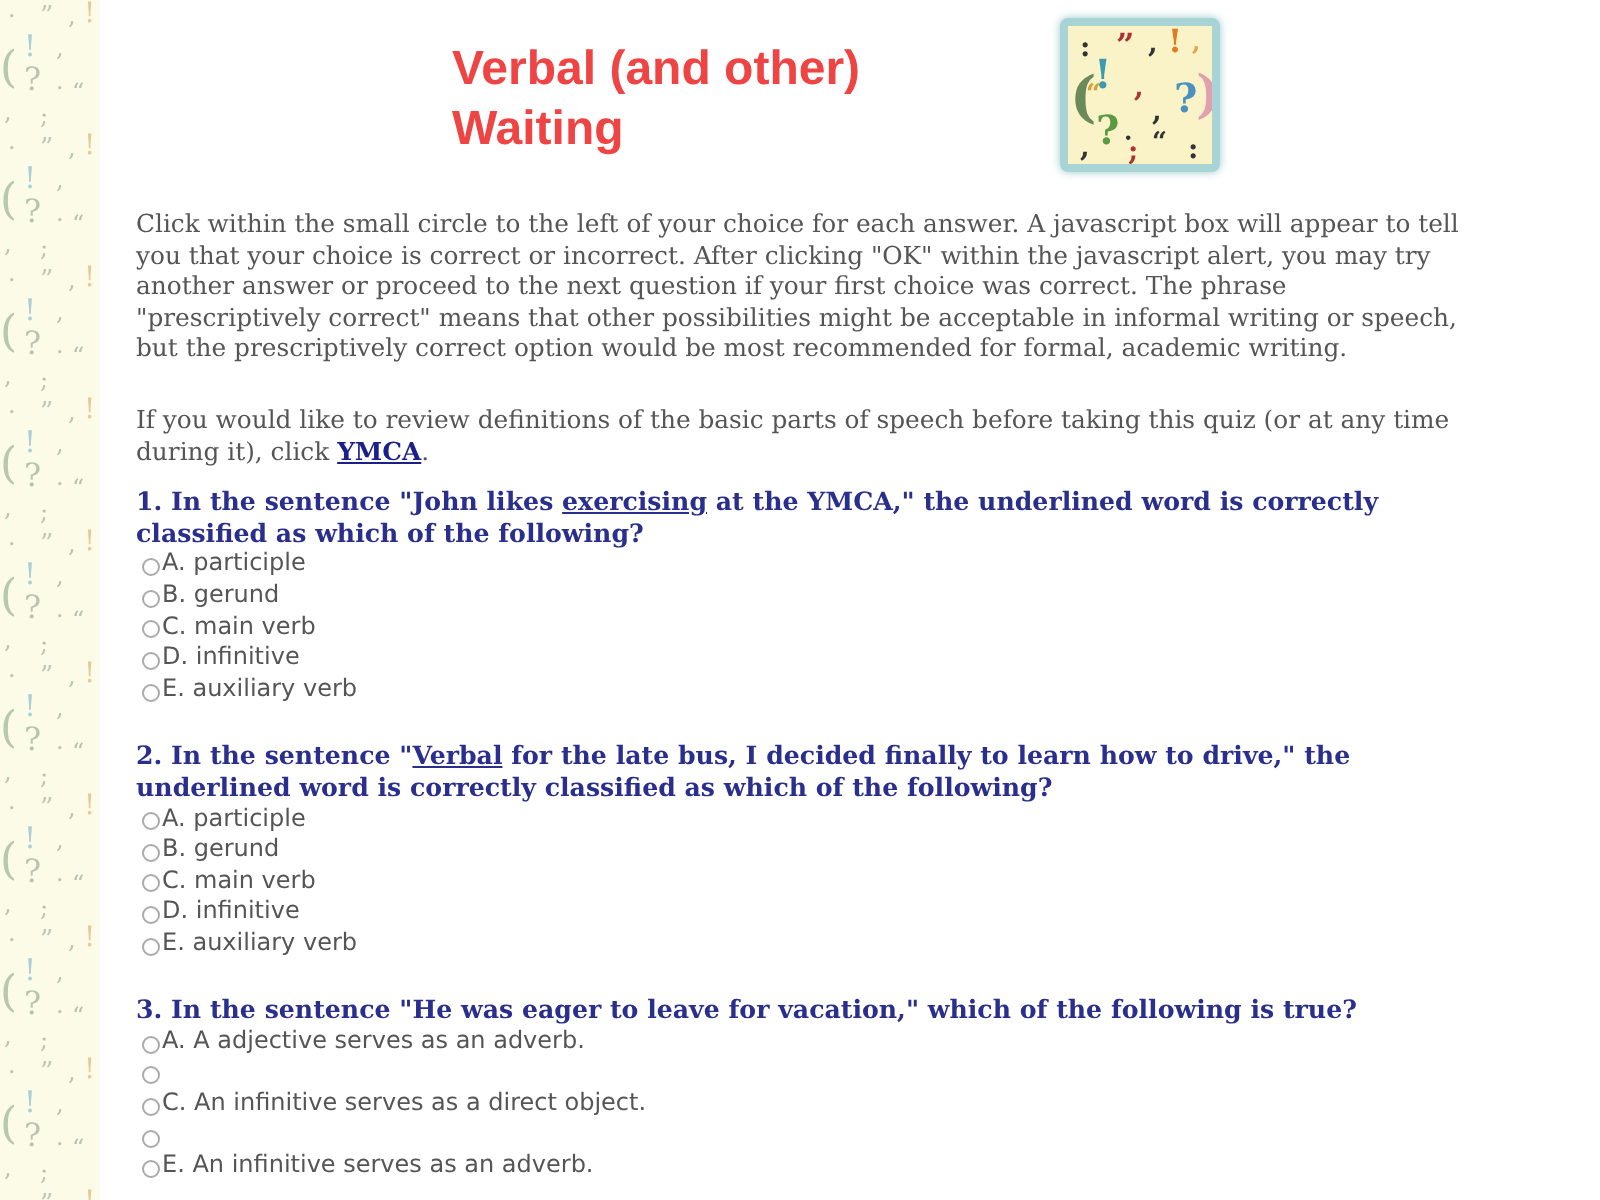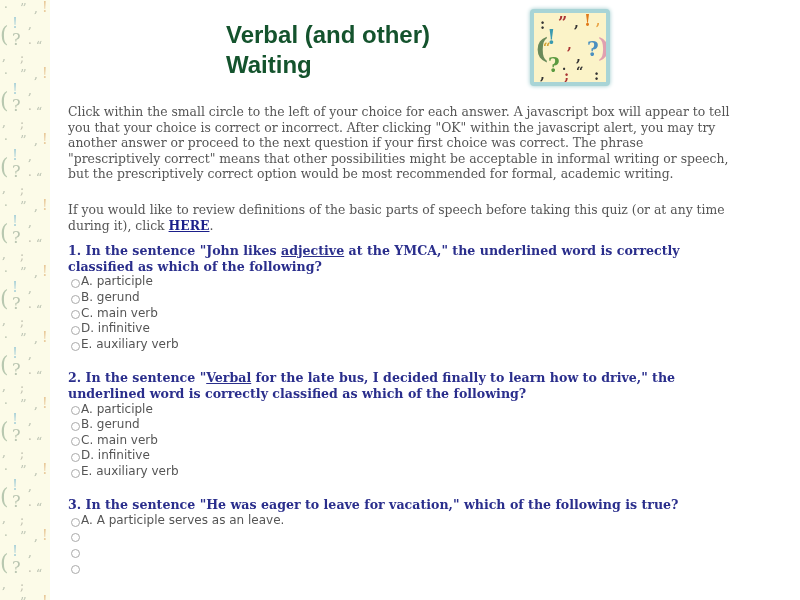--- a/index.html
+++ b/index.html
@@ -17,21 +17,21 @@
     .sidebar .tile {
       position: relative; width: 50px; height: 66px;
     }
     .sidebar .g {
       position: absolute; font-family: "DejaVu Serif", serif; line-height: 1;
     }
     .header {
       position: absolute; left: 226px; top: 20px;
       font-family: "Liberation Sans", sans-serif;
       font-weight: bold; font-size: 24px; line-height: 30px;
-      color: #14532d;
+      color: #ef4444;
     }
     .logo {
       position: absolute; left: 530px; top: 9px; width: 80px; height: 77px;
       background: #fbf3c8;
       border: 4px solid #a8d4d6;
       border-radius: 4px;
       box-shadow: 0 0 4px #9cc9cc;
       overflow: hidden;
     }
     .logo .g { position: absolute; font-family: "DejaVu Serif", serif; font-weight: bold; line-height: 1; }
@@ -218,26 +218,26 @@
     <span class="g" style="left:6px;top:54px;font-size:14px;color:#333;">,</span>
     <span class="g" style="left:28px;top:50px;font-size:12px;color:#333;">·</span>
     <span class="g" style="left:30px;top:56px;font-size:14px;color:#a33;">;</span>
     <span class="g" style="left:42px;top:52px;font-size:13px;color:#333;">“</span>
     <span class="g" style="left:60px;top:55px;font-size:14px;color:#333;">:</span>
   </div>
 
   <div class="content">
     <p>Click within the small circle to the left of your choice for each answer. A javascript box will appear to tell you that your choice is correct or incorrect. After clicking "OK" within the javascript alert, you may try another answer or proceed to the next question if your first choice was correct. The phrase "prescriptively correct" means that other possibilities might be acceptable in informal writing or speech, but the prescriptively correct option would be most recommended for formal, academic writing.</p>
     <p style="margin-bottom:10px;">
-      <span>If you would like to review definitions of the basic parts of speech before taking this quiz (or at any time during it), click </span><a href="#">HERE</a><span>.</span>
+      <span>If you would like to review definitions of the basic parts of speech before taking this quiz (or at any time during it), click </span><a href="#">YMCA</a><span>.</span>
     </p>
 
     <div id="questions">
         <div class="question">
-          <div class="q-text"><span>1. In the sentence "John likes </span><u>adjective</u><span> at the YMCA," the underlined word is correctly classified as which of the following?</span></div>
+          <div class="q-text"><span>1. In the sentence "John likes </span><u>exercising</u><span> at the YMCA," the underlined word is correctly classified as which of the following?</span></div>
           <div class="options">
             <label class="option">
               <span class="radio"></span>
               <span>A. participle</span>
             </label>
             <label class="option">
               <span class="radio"></span>
               <span>B. gerund</span>
             </label>
             <label class="option">
@@ -277,28 +277,33 @@
               <span class="radio"></span>
               <span>E. auxiliary verb</span>
             </label>
           </div>
         </div>
         <div class="question">
           <div class="q-text"><span>3. In the sentence "He was eager to leave for vacation," which of the following is true?</span></div>
           <div class="options">
             <label class="option">
               <span class="radio"></span>
-              <span>A. A participle serves as an leave.</span>
-            </label>
-            <label class="option">
-              <span class="radio"></span>
-            </label>
-            <label class="option">
-              <span class="radio"></span>
-            </label>
-            <label class="option">
-              <span class="radio"></span>
+              <span>A. A adjective serves as an adverb.</span>
+            </label>
+            <label class="option">
+              <span class="radio"></span>
+            </label>
+            <label class="option">
+              <span class="radio"></span>
+              <span>C. An infinitive serves as a direct object.</span>
+            </label>
+            <label class="option">
+              <span class="radio"></span>
+            </label>
+            <label class="option">
+              <span class="radio"></span>
+              <span>E. An infinitive serves as an adverb.</span>
             </label>
           </div>
         </div>
       </div>
   </div>
 </div>
 
 </body></html>

